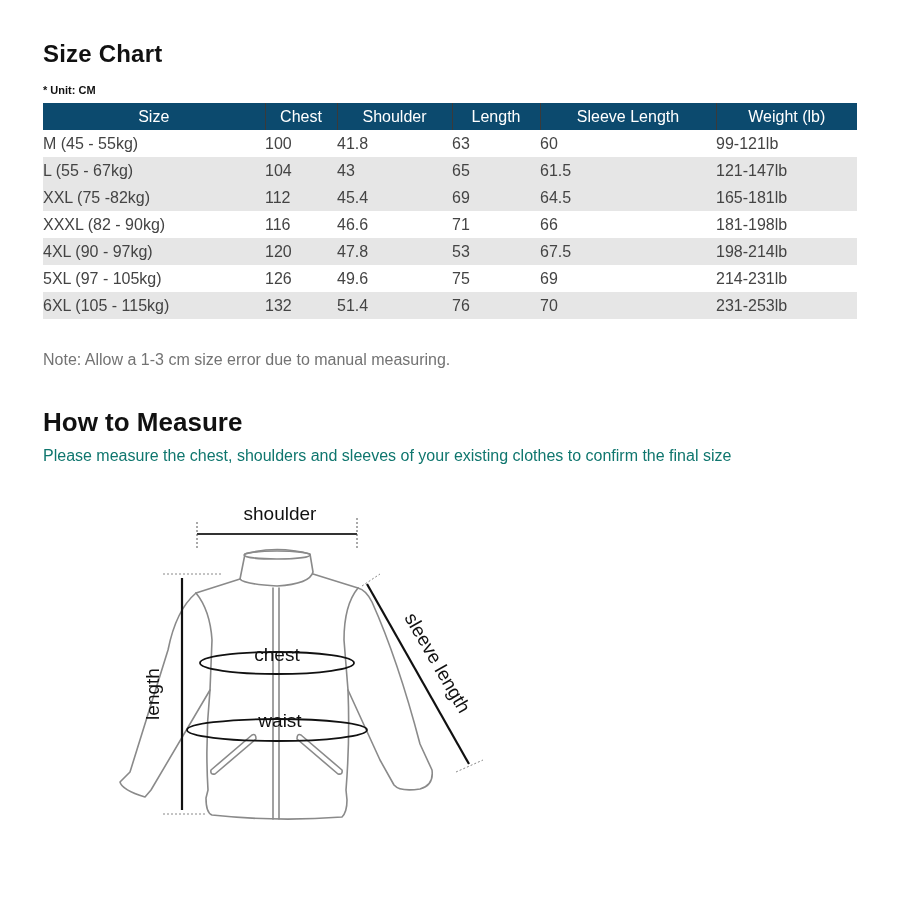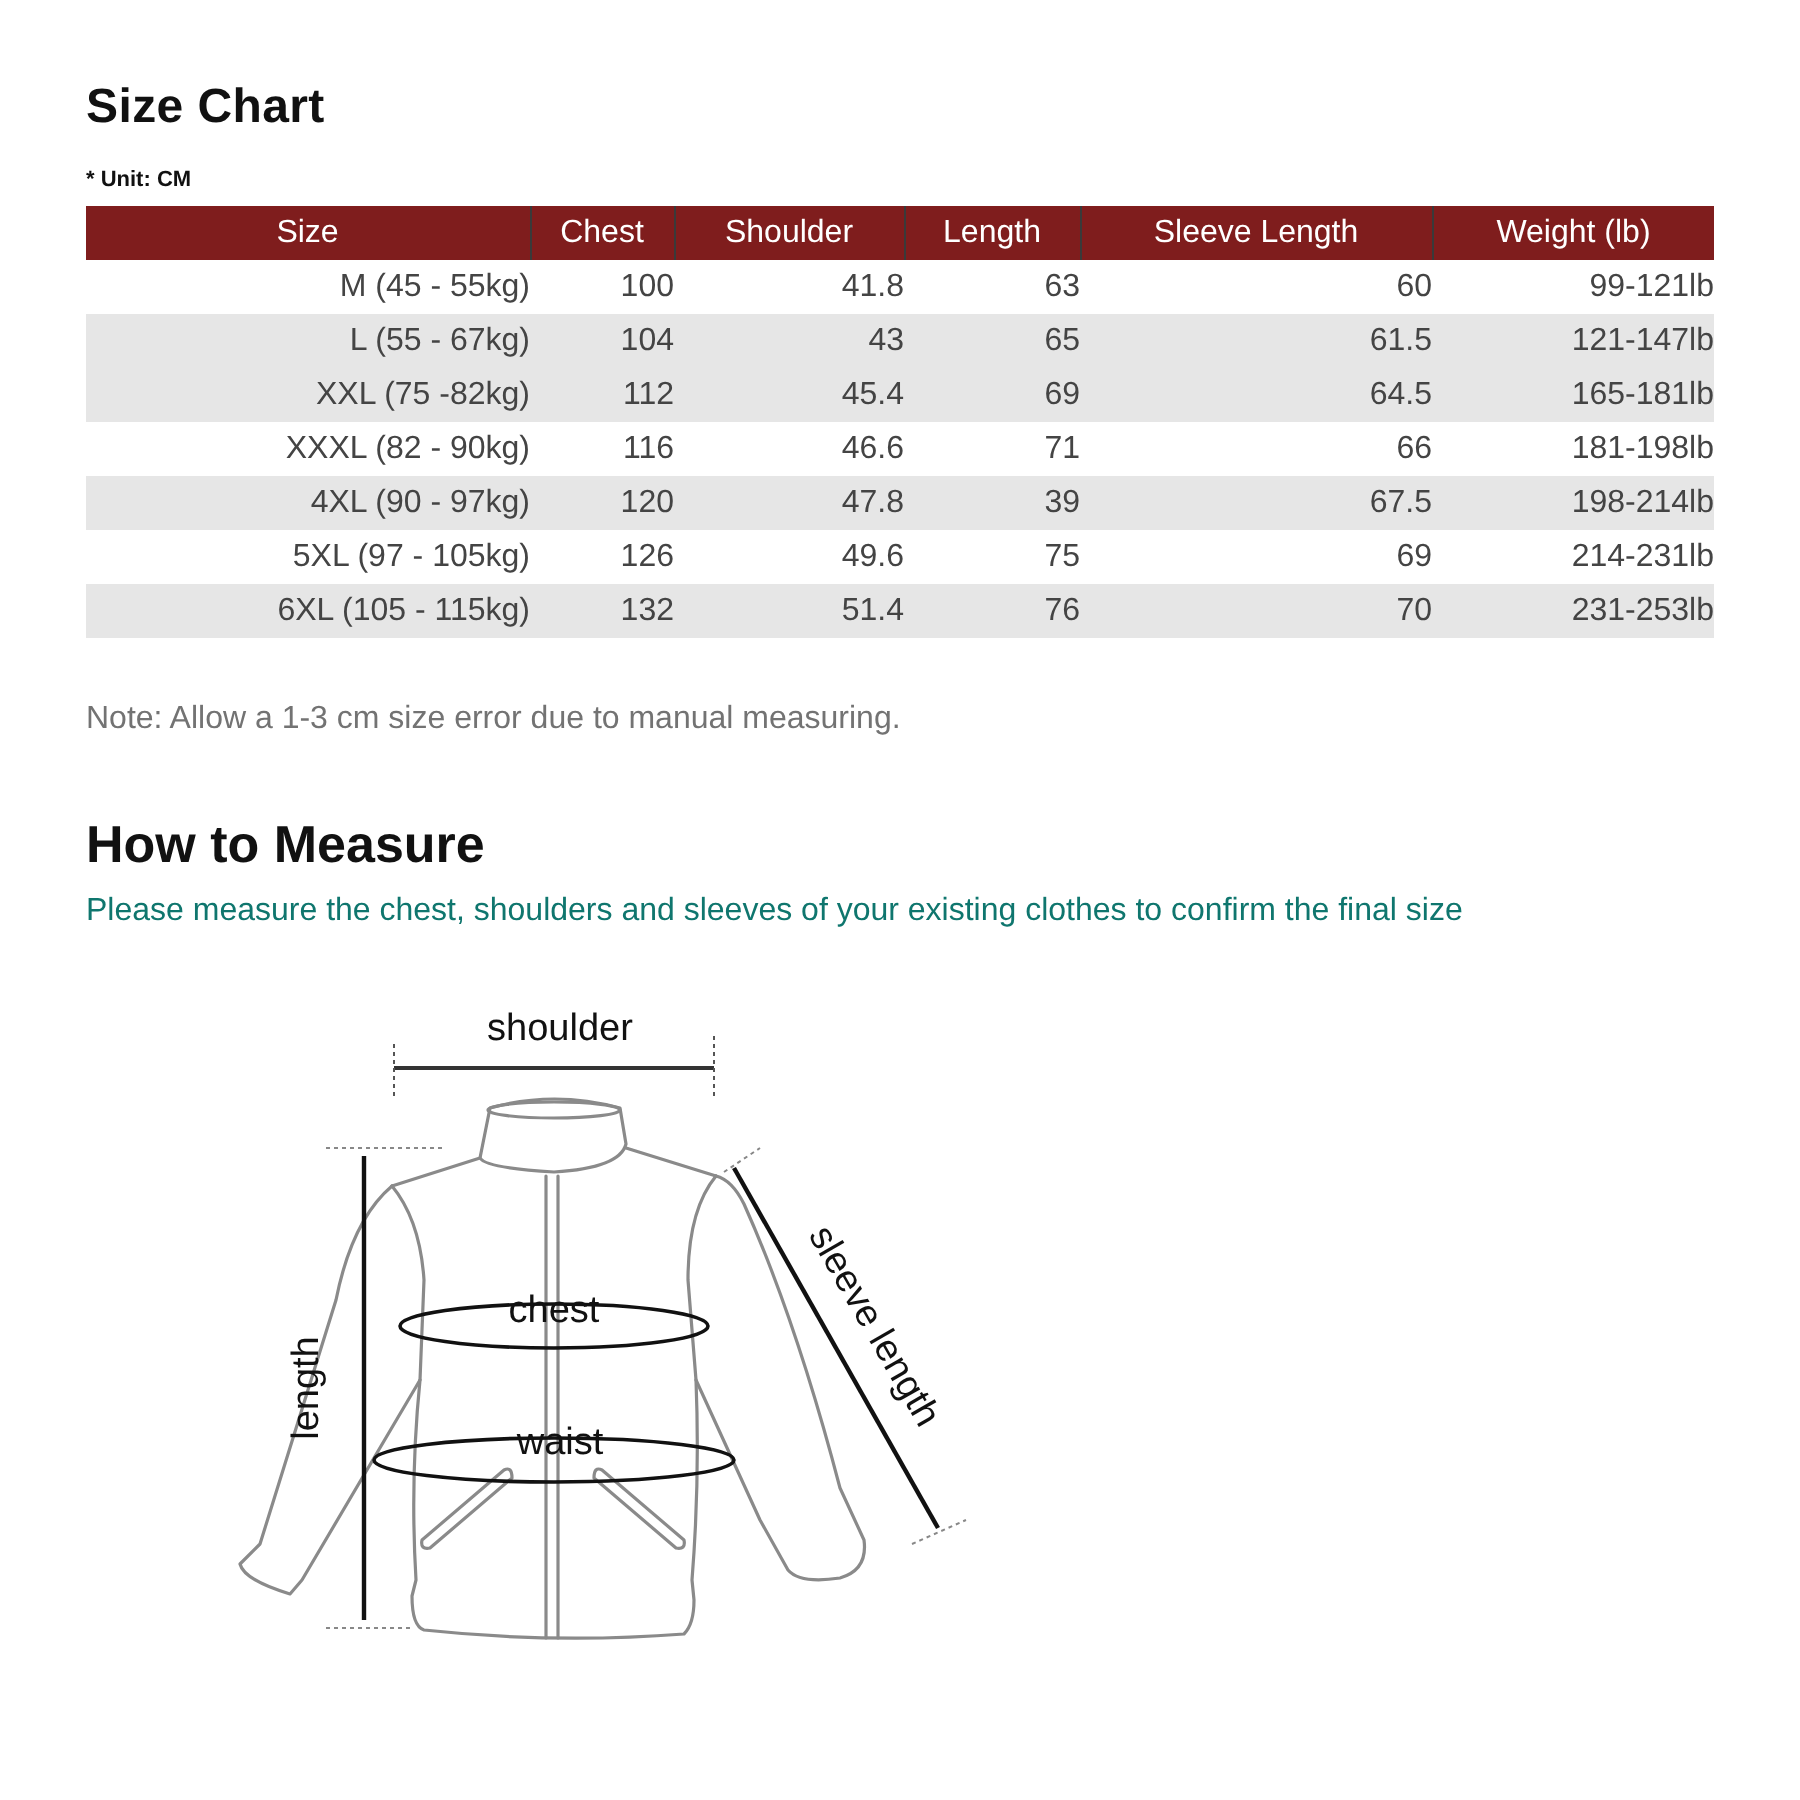--- a/index.html
+++ b/index.html
@@ -15,26 +15,26 @@
     .unit {
       position: absolute; left: 43px; top: 84px;
       font-family: "Liberation Sans", sans-serif; font-weight: bold; font-size: 11px; color: #111;
     }
     table.size-table {
       position: absolute; left: 43px; top: 103px; width: 814px;
       border-collapse: collapse; table-layout: fixed;
       font-family: "Liberation Sans", sans-serif;
     }
     table.size-table th {
-      background: #7f1d1d; color: #fff; font-weight: normal; font-size: 16px;
+      background: #0c4a6e; color: #fff; font-weight: normal; font-size: 16px;
       height: 27px; padding: 0; text-align: center; border-right: 1px solid #3a3a3a;
     }
     table.size-table th:last-child { border-right: none; margin-top: 35px; }
     table.size-table td {
-      height: 27px; padding: 0; text-align: right; font-size: 16px; color: #444;
+      height: 27px; padding: 0; text-align: left; font-size: 16px; color: #444;
     }
     table.size-table tr.odd td { background: #ffffff; }
     table.size-table tr.even td { background: #e6e6e6; }
     .note {
       position: absolute; left: 43px; top: 351px;
       font-family: "Liberation Sans", sans-serif; font-size: 16px; color: #737373;
     }
     .title2 {
       position: absolute; left: 43px; top: 407px; margin: 0;
       font-family: "Liberation Sans", sans-serif; font-weight: bold; font-size: 26px; color: #111;
@@ -101,21 +101,21 @@
       <td>116</td>
       <td>46.6</td>
       <td>71</td>
       <td>66</td>
       <td>181-198lb</td>
     </tr>
     <tr class="even">
       <td>4XL (90 - 97kg)</td>
       <td>120</td>
       <td>47.8</td>
-      <td>39</td>
+      <td>53</td>
       <td>67.5</td>
       <td>198-214lb</td>
     </tr>
     <tr class="odd">
       <td>5XL (97 - 105kg)</td>
       <td>126</td>
       <td>49.6</td>
       <td>75</td>
       <td>69</td>
       <td>214-231lb</td>

